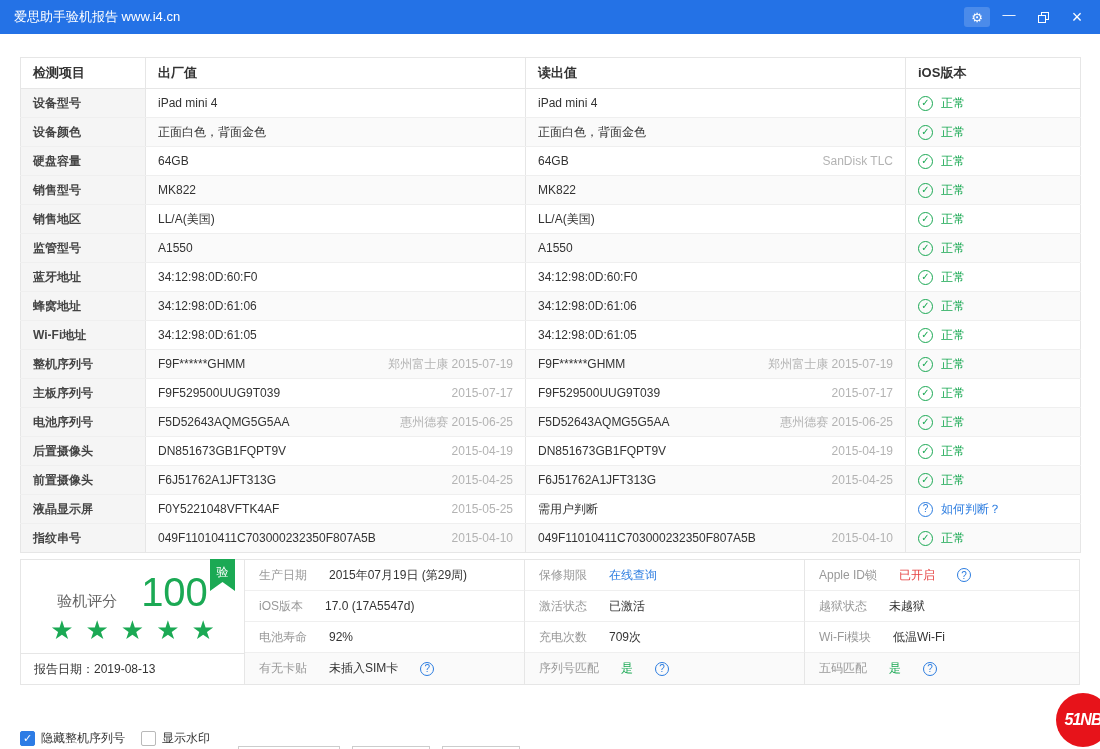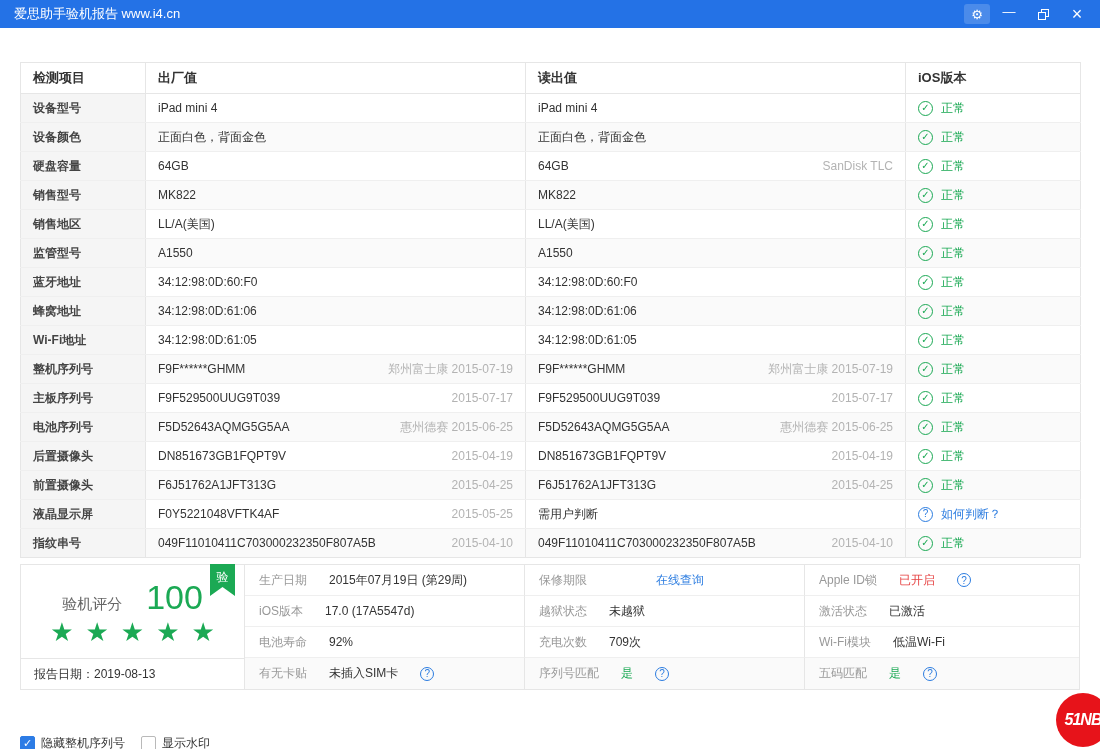--- a/index.html
+++ b/index.html
@@ -13,34 +13,34 @@
   }
   *{box-sizing:border-box;}
   html,body{margin:0;padding:0;}
   body{
     width:1100px;height:749px;position:relative;overflow:hidden;
     background:#fff;font-family:"Liberation Sans","DejaVu Sans",sans-serif;
     color:#333;
   }
   
   .titlebar{
-    height:28px;background:var(--accent);display:flex;align-items:center;
+    height:34px;background:var(--accent);display:flex;align-items:center;
     padding:0 8px 0 14px;
   }
   .titlebar .title{flex:1;color:#fff;font-size:13px;}
   .controls{display:flex;align-items:center;}
   .ctrl{
     width:30px;height:24px;display:flex;align-items:center;justify-content:center;
     color:#fff;font-size:14px;cursor:pointer;margin-left:4px;
   }
   .ctrl.gear{background:rgba(255,255,255,.18);border-radius:3px;width:26px;height:20px;font-size:13px;}
   .ctrl.min{font-size:13px;padding-bottom:6px;}
   .ctrl.close{font-size:18px;}
   
-  .content{padding:34px 20px 0;}
+  .content{padding:23px 20px 0;}
   table.report{
     width:1060px;border-collapse:collapse;table-layout:fixed;
     border:1px solid var(--border);font-size:12px;
   }
   table.report th{
     height:31px;padding:0 12px;text-align:left;font-size:13px;font-weight:bold;color:#333;
     border-bottom:1px solid var(--border);background:#fff;
   }
   table.report th.bordered{border-right:1px solid var(--border);}
   table.report td{
@@ -64,21 +64,21 @@
   .result-cell.help .rtext{color:var(--link);cursor:pointer;}
   
   .summary{
     width:1060px;margin:6px 20px 0;border:1px solid var(--border);
     display:flex;height:126px;
   }
   .score-panel{width:224px;border-right:1px solid var(--border);display:flex;flex-direction:column;position:relative;}
   .score-top{flex:1;display:flex;flex-direction:column;align-items:center;justify-content:center;}
   .score-line{display:flex;align-items:baseline;gap:24px;text-align:center;}
   .score-label{font-size:15px;color:#666;}
-  .score-value{font-size:34px;color:var(--green);}
+  .score-value{font-size:40px;color:var(--green);}
   .stars{display:flex;margin-top:2px;}
   .star{font-size:26px;color:var(--green);margin:0 6px;line-height:1;}
   .badge{
     position:absolute;top:-1px;right:9px;width:25px;height:32px;background:var(--green);
     clip-path:polygon(0 0,100% 0,100% 100%,50% 72%,0 100%);
     color:#fff;font-size:12px;text-align:center;padding-top:5px;
   }
   .score-date{
     height:31px;border-top:1px solid var(--border);display:flex;align-items:center;
     padding:0 13px;font-size:12px;color:#333;
@@ -87,21 +87,21 @@
     flex:1;display:grid;grid-template-columns:280px 280px 1fr;grid-auto-rows:1fr;
   }
   .sum-cell{
     display:flex;align-items:center;gap:22px;padding:0 14px;font-size:12px;
     border-bottom:1px solid #efefef;background:#fff;white-space:nowrap;overflow:hidden;
   }
   .sum-cell:nth-child(3n+1),.sum-cell:nth-child(3n+2){border-right:1px solid var(--border);}
   .sum-cell:nth-child(n+10){border-bottom:none;background:#fafafa;}
   .sum-label{color:#999;}
   .sum-value{color:#333;}
-  .sum-value.link{color:var(--link);cursor:pointer;margin-left:47px;}
+  .sum-value.link{color:var(--link);cursor:pointer;}
   .sum-value.red{color:var(--red);}
   .sum-value.green{color:var(--green);}
   .qicon{
     width:14px;height:14px;border-radius:50%;border:1px solid var(--link);color:var(--link);
     display:inline-flex;align-items:center;justify-content:center;font-size:10px;flex:0 0 14px;cursor:pointer;
   }
   
   .footer{
     margin:16px 20px 0;display:flex;align-items:center;
   }
@@ -544,27 +544,27 @@
       <span class="sum-label">Apple ID锁</span>
       <span class="sum-value red">已开启</span>
       <span class="qicon">?</span>
     </div>
       <div class="sum-cell">
       <span class="sum-label">iOS版本</span>
       <span class="sum-value">17.0 (17A5547d)</span>
 
     </div>
       <div class="sum-cell">
+      <span class="sum-label">激活状态</span>
+      <span class="sum-value">已激活</span>
+
+    </div>
+      <div class="sum-cell">
       <span class="sum-label">越狱状态</span>
       <span class="sum-value">未越狱</span>
-
-    </div>
-      <div class="sum-cell">
-      <span class="sum-label">激活状态</span>
-      <span class="sum-value">已激活</span>
 
     </div>
       <div class="sum-cell">
       <span class="sum-label">电池寿命</span>
       <span class="sum-value">92%</span>
 
     </div>
       <div class="sum-cell">
       <span class="sum-label">充电次数</span>
       <span class="sum-value">709次</span>

